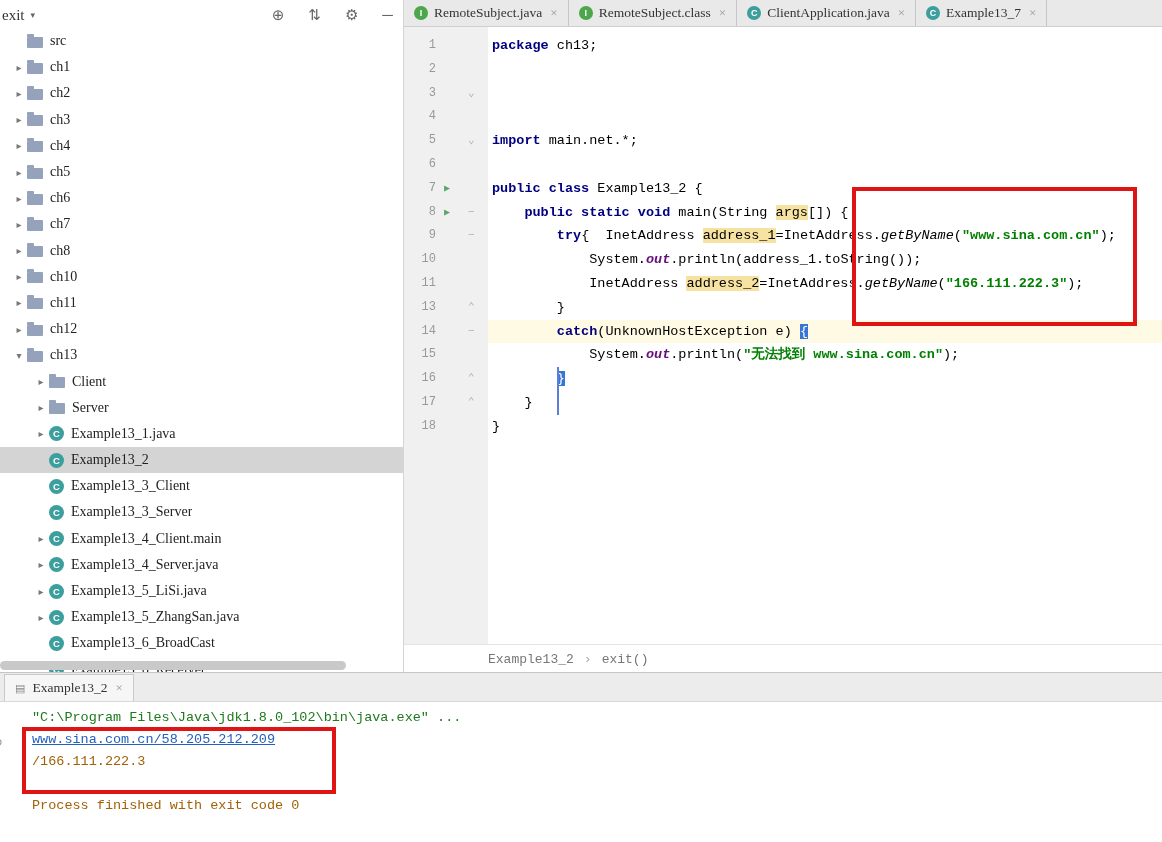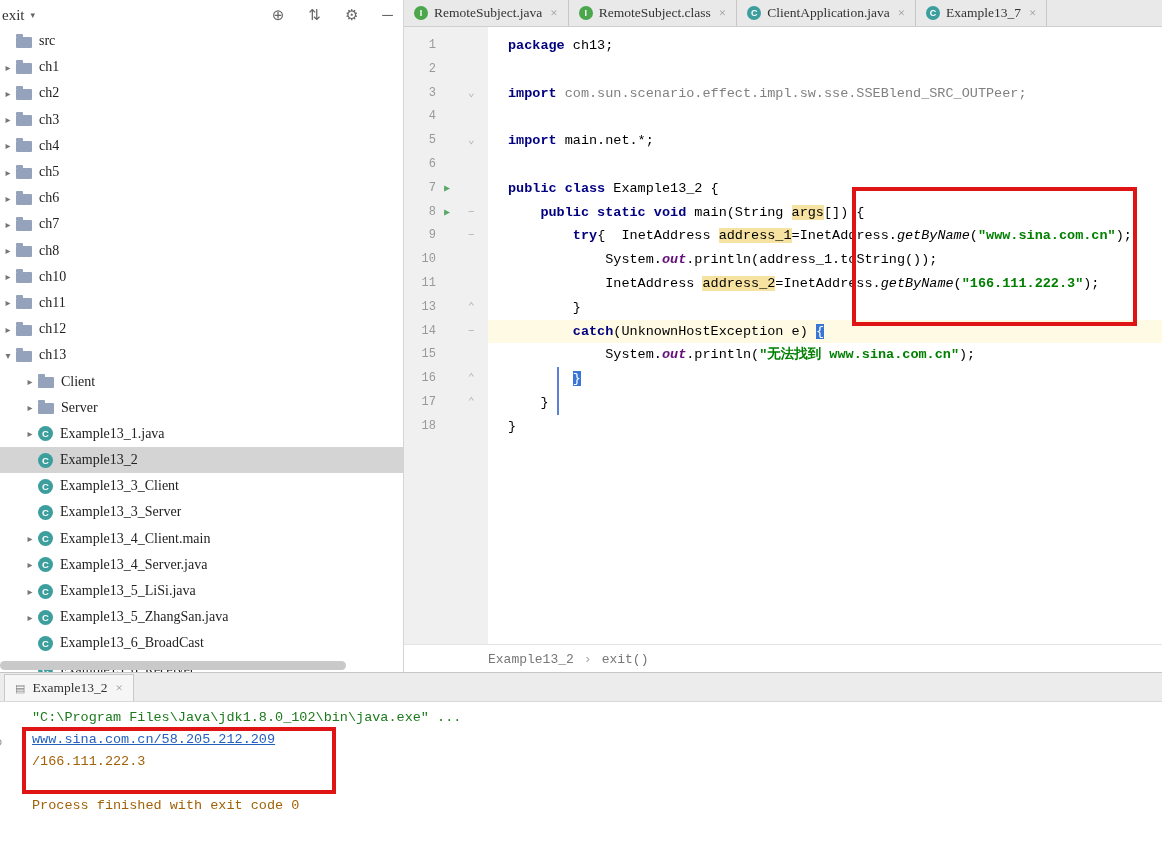--- a/index.html
+++ b/index.html
@@ -6,21 +6,21 @@
   #app{position:relative;width:1162px;height:842px;font-family:"Liberation Sans",sans-serif;cursor:default;}
 
   
   .project-panel{position:absolute;left:0;top:0;width:403px;height:672px;background:#fff;border-right:1px solid #D5D5D5;overflow:hidden;}
   .project-toolbar{height:30px;display:flex;align-items:center;padding:0 10px 0 2px;}
   .pt-title{font-family:"Liberation Serif",serif;font-size:15px;color:#333;}
   .pt-caret{color:#666;font-size:9px;margin-left:6px;}
   .pt-spacer{flex:1;}
   .pt-icon{color:#666;font-size:15px;margin-left:24px;}
   .project-tree{position:absolute;top:28px;left:0;right:0;bottom:0;overflow:hidden;}
-  .tree-row{height:26.2px;display:flex;align-items:center;font-family:"Liberation Serif",serif;font-size:14px;color:#222;white-space:nowrap;padding-left:0;}
+  .tree-row{height:26.2px;display:flex;align-items:center;font-family:"Liberation Serif",serif;font-size:14px;color:#222;white-space:nowrap;padding-left:11px;}
   .tree-row.selected{background:#D4D4D4;}
   .tree-indent{flex:none;display:inline-block;height:1px;}
   .chevron{flex:none;width:16px;text-align:center;color:#777;font-size:10px;}
   .icon{flex:none;margin-right:7px;}
   .folder-icon{width:16px;height:11px;background:#94A2BC;border-radius:1px;position:relative;margin-top:2px;}
   .folder-icon::before{content:"";position:absolute;top:-3px;left:0;width:7px;height:3px;background:#94A2BC;border-radius:1px 1px 0 0;}
   .class-icon{width:15px;height:15px;border-radius:50%;background:#3D9E9E;color:#fff;font:bold 9.5px "Liberation Sans",sans-serif;display:flex;align-items:center;justify-content:center;}
   .tree-label{overflow:hidden;}
   .tree-hscroll{position:absolute;left:0;top:661px;width:346px;height:9px;background:#C9C9C9;border-radius:5px;z-index:5;}
 
@@ -34,21 +34,21 @@
   .tab-close{margin-left:8px;color:#999;font-size:13px;}
 
   .code-area{position:absolute;top:27px;left:0;right:0;bottom:0;overflow:hidden;}
   .gutter-bg{position:absolute;left:0;top:0;bottom:0;width:84px;background:#F0F0F0;}
   .code-scroll{position:absolute;top:7px;left:0;right:0;}
   .code-row{display:flex;height:23.8px;line-height:23.8px;font-family:"Liberation Mono",monospace;font-size:13.5px;white-space:pre;position:relative;}
   .gutter-cell{width:84px;flex:none;position:relative;color:#999;font-size:12px;}
   .gutter-num{position:absolute;left:0;width:32px;text-align:right;}
   .gutter-run{position:absolute;left:40px;color:#59A869;font-size:10px;}
   .gutter-fold{position:absolute;left:64px;color:#A9B2BA;font-size:11px;}
-  .code-content{flex:1;padding-left:20px;color:#000;}
+  .code-content{flex:1;padding-left:4px;color:#000;}
   .code-row.current .code-content{background:#FFFAE3;}
   .seg-kw{color:#000080;font-weight:bold;}
   .seg-p{color:#000;}
   .seg-gr{color:#808080;}
   .seg-str{color:#008000;font-weight:bold;}
   .seg-hl{background:#F7E3A1;}
   .seg-fld{color:#660E7A;font-weight:bold;font-style:italic;}
   .seg-it{font-style:italic;}
   .seg-sel{background:#3875D6;color:#fff;}
   .indent-guide{position:absolute;left:153px;top:340px;width:2px;height:48px;background:#5B7FD7;}
@@ -262,21 +262,21 @@
           <span class="tab-icon class">C</span>
           <span class="tab-label">Example13_7</span>
           <span class="tab-close">×</span>
         </div>
       </div>
     <div class="code-area">
       <div class="gutter-bg"></div>
       <div class="code-scroll">
           <div class="code-row"><span class="gutter-cell"><span class="gutter-num">1</span></span><span class="code-content"><span class="seg-kw">package</span><span class="seg-p"> ch13;</span></span></div>
           <div class="code-row"><span class="gutter-cell"><span class="gutter-num">2</span></span><span class="code-content"></span></div>
-          <div class="code-row"><span class="gutter-cell"><span class="gutter-num">3</span><span class="gutter-fold">⌄</span></span><span class="code-content"><span class="seg-kw">import</span><span class="seg-gr"> com.sun.scenario.effect.impl.sw.sse.SSEBlend_SRC_OUTPeer;</span></span></div>
+          <div class="code-row"><span class="gutter-cell"><span class="gutter-num">3</span><span class="gutter-fold">⌄</span></span></div>
           <div class="code-row"><span class="gutter-cell"><span class="gutter-num">4</span></span><span class="code-content"></span></div>
           <div class="code-row"><span class="gutter-cell"><span class="gutter-num">5</span><span class="gutter-fold">⌄</span></span><span class="code-content"><span class="seg-kw">import</span><span class="seg-p"> main.net.*;</span></span></div>
           <div class="code-row"><span class="gutter-cell"><span class="gutter-num">6</span></span><span class="code-content"></span></div>
           <div class="code-row"><span class="gutter-cell"><span class="gutter-num">7</span><span class="gutter-run">▶</span></span><span class="code-content"><span class="seg-kw">public class</span><span class="seg-p"> Example13_2 {</span></span></div>
           <div class="code-row"><span class="gutter-cell"><span class="gutter-num">8</span><span class="gutter-run">▶</span><span class="gutter-fold">−</span></span><span class="code-content"><span class="seg-p">    </span><span class="seg-kw">public static void</span><span class="seg-p"> main(String </span><span class="seg-hl">args</span><span class="seg-p">[]) {</span></span></div>
           <div class="code-row"><span class="gutter-cell"><span class="gutter-num">9</span><span class="gutter-fold">−</span></span><span class="code-content"><span class="seg-p">        </span><span class="seg-kw">try</span><span class="seg-p">{  InetAddress </span><span class="seg-hl">address_1</span><span class="seg-p">=InetAddress.</span><span class="seg-it">getByName</span><span class="seg-p">(</span><span class="seg-str">"www.sina.com.cn"</span><span class="seg-p">);</span></span></div>
           <div class="code-row"><span class="gutter-cell"><span class="gutter-num">10</span></span><span class="code-content"><span class="seg-p">            System.</span><span class="seg-fld">out</span><span class="seg-p">.println(address_1.toString());</span></span></div>
           <div class="code-row"><span class="gutter-cell"><span class="gutter-num">11</span></span><span class="code-content"><span class="seg-p">            InetAddress </span><span class="seg-hl">address_2</span><span class="seg-p">=InetAddress.</span><span class="seg-it">getByName</span><span class="seg-p">(</span><span class="seg-str">"166.111.222.3"</span><span class="seg-p">);</span></span></div>
           <div class="code-row"><span class="gutter-cell"><span class="gutter-num">13</span><span class="gutter-fold">⌃</span></span><span class="code-content"><span class="seg-p">        }</span></span></div>
           <div class="code-row current"><span class="gutter-cell"><span class="gutter-num">14</span><span class="gutter-fold">−</span></span><span class="code-content"><span class="seg-p">        </span><span class="seg-kw">catch</span><span class="seg-p">(UnknownHostException e) </span><span class="seg-sel">{</span></span></div>

